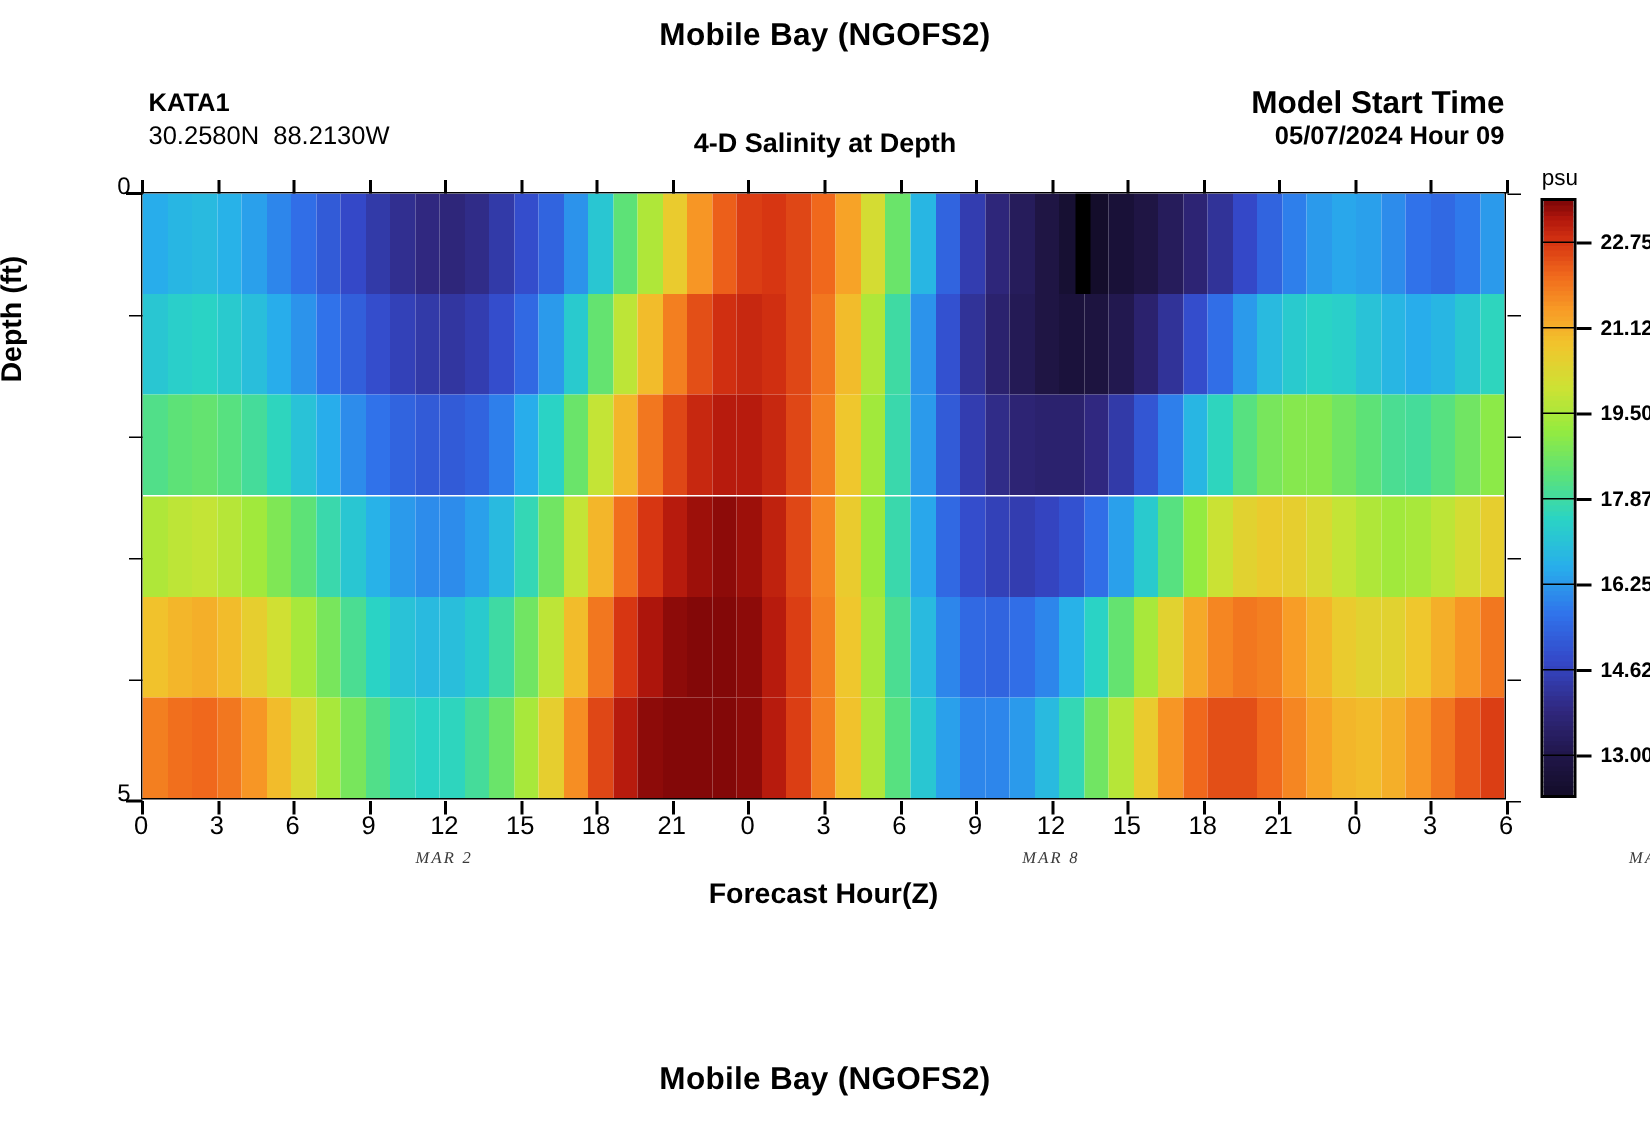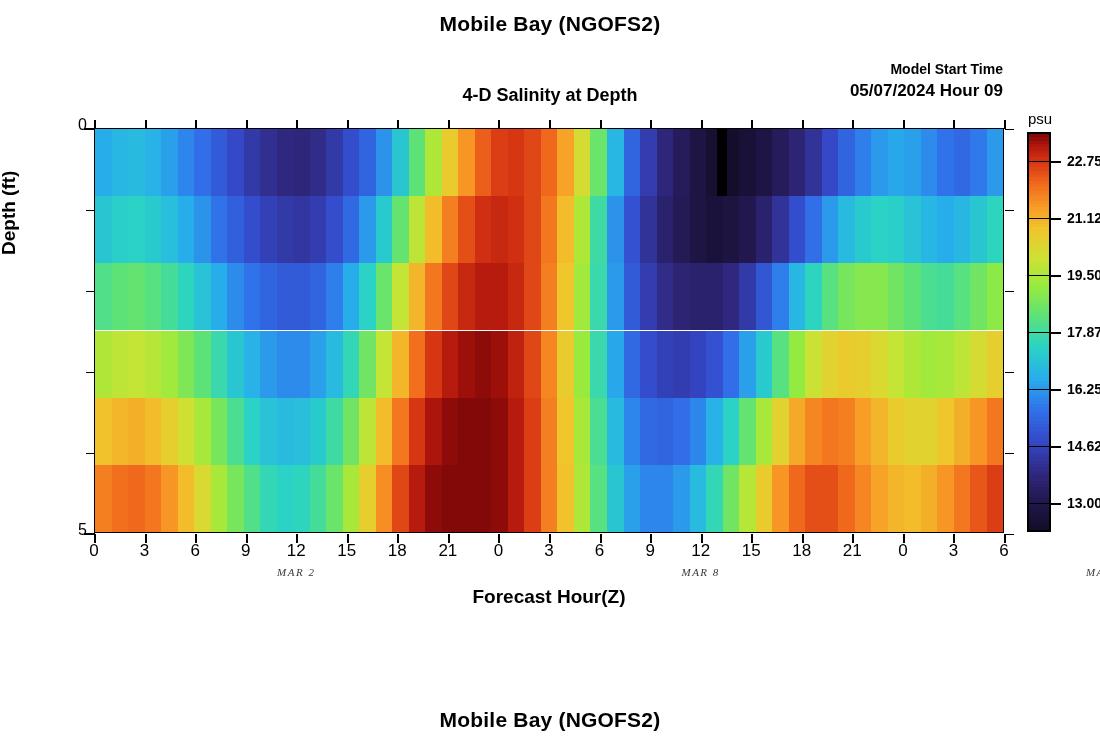--- a/index.html
+++ b/index.html
@@ -22,21 +22,21 @@
 
   
   .hdr-left{position:absolute;left:99px;top:58px;width:330px;}
   .hdr-left .station{font-size:17px;font-weight:bold;line-height:22px;}
   .hdr-left .coords{font-size:17px;font-weight:400;line-height:22px;white-space:pre;}
   .hdr-center{
     position:absolute;left:330px;top:85px;width:440px;text-align:center;
     font-size:18px;font-weight:bold;
   }
   .hdr-right{position:absolute;left:700px;top:58px;width:303px;text-align:right;}
-  .hdr-right .l1{font-size:14px;font-weight:bold;line-height:22px;}
+  .hdr-right .l1{font-size:21px;font-weight:bold;line-height:22px;}
   .hdr-right .l2{font-size:17px;font-weight:bold;line-height:22px;}
 
   
   .plot{
     position:absolute;left:94px;top:128px;width:910px;height:405px;
     border:1px solid #000;box-sizing:border-box;background:#fff;
   }
   .heat{position:absolute;left:0;top:0;width:100%;height:100%;overflow:hidden;}
   .hrow{position:absolute;left:0;width:100%;display:flex;}
   .hcell{height:100%;flex:1 0 auto;}
@@ -86,20 +86,24 @@
     white-space:nowrap;line-height:10px;
   }
 </style>
 </head>
 <body>
 
 <div class="page">
 
   <div class="title-top">Mobile Bay (NGOFS2)</div>
 
+  <div class="hdr-left">
+    <div class="station">KATA1</div>
+    <div class="coords">30.2580N  88.2130W</div>
+  </div>
 
   <div class="hdr-center">4-D Salinity at Depth</div>
 
   <div class="hdr-right">
     <div class="l1">Model Start Time</div>
     <div class="l2">05/07/2024 Hour 09</div>
   </div>
 
   <div class="axis-y-title">Depth (ft)</div>
 

